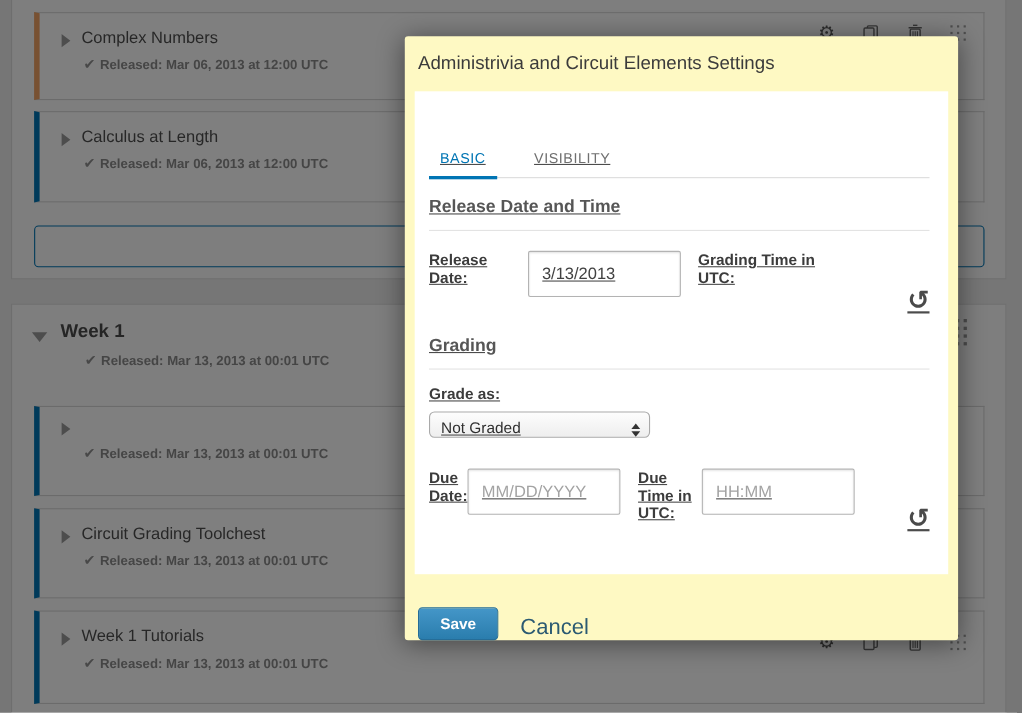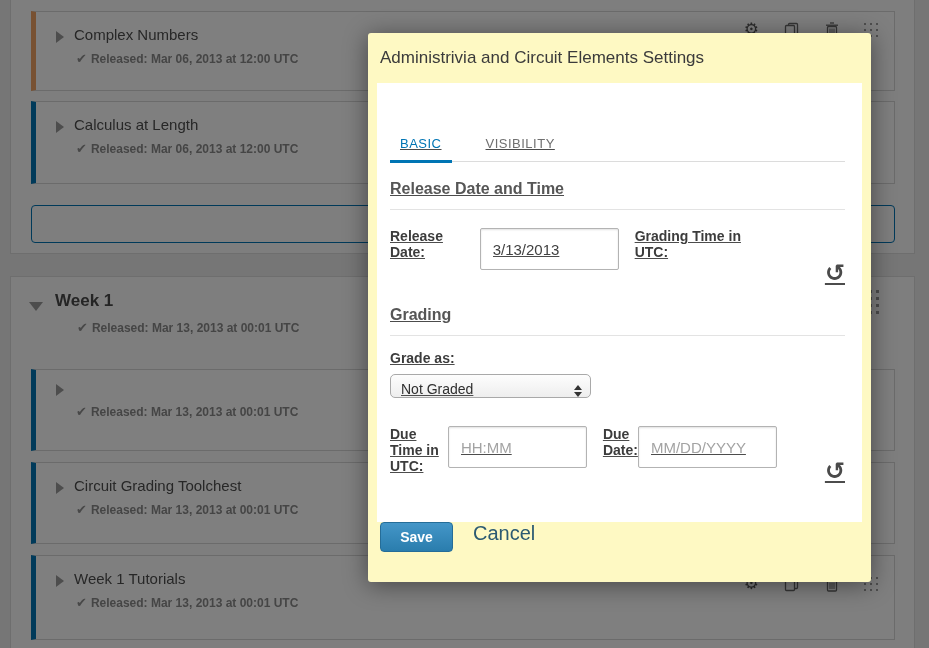--- a/index.html
+++ b/index.html
@@ -132,21 +132,21 @@
     border:1px solid #a9a9a9; border-radius:5px;
     background:linear-gradient(#fdfdfd,#eeeeee);
     display:flex; align-items:flex-end; padding:0 8px 0 10px;
     font-size:14px; color:#2f2f2f; cursor:pointer;
   }
   .select-box .select-value { flex:1; }
   .select-arrows { display:flex; flex-direction:column; align-items:center; }
   .arr-up { width:0; height:0; border-left:4px solid transparent; border-right:4px solid transparent; border-bottom:5px solid #333; margin-bottom:2px; }
   .arr-down { width:0; height:0; border-left:4px solid transparent; border-right:4px solid transparent; border-top:5px solid #333; }
 
-  .modal-footer { height:60px; display:flex; align-items:flex-start; padding-left:12px; }
+  .modal-footer { height:60px; display:flex; align-items:flex-end; padding-left:12px; }
   .save-btn {
     width:73px; height:30px; border-radius:4px;
     border:1px solid #256d98;
     background:linear-gradient(#4496c8,#2a7dad);
     color:#ffffff; font-weight:bold; font-size:14px;
     font-family:inherit; cursor:pointer;
   }
   .cancel-link { margin-left:20px; font-size:20px; color:#2b5a72; text-decoration:none; cursor:pointer; }
 </style>
 </head>
@@ -289,27 +289,27 @@
     <div class="select-box">
       <span class="select-value">Not Graded</span>
       <span class="select-arrows">
         <span class="arr-up"></span>
           <span class="arr-down"></span>
       </span>
     </div>
 
     <div class="fields-row" style="margin-top:28px;">
       <div class="field">
+        <label class="field-label">Due Date:</label>
+        <input class="text-input" type="text" placeholder="MM/DD/YYYY" style="">
+      </div>
+      <div class="field">
         <label class="field-label">Due Time in UTC:</label>
         <input class="text-input" type="text" placeholder="HH:MM" style="">
       </div>
-      <div class="field">
-        <label class="field-label">Due Date:</label>
-        <input class="text-input" type="text" placeholder="MM/DD/YYYY" style="">
-      </div>
       <button class="reset-btn">↺</button>
     </div>
   </div>
 
   <div class="modal-footer">
     <button class="save-btn">Save</button>
     <a class="cancel-link">Cancel</a>
   </div>
 </div>
 

